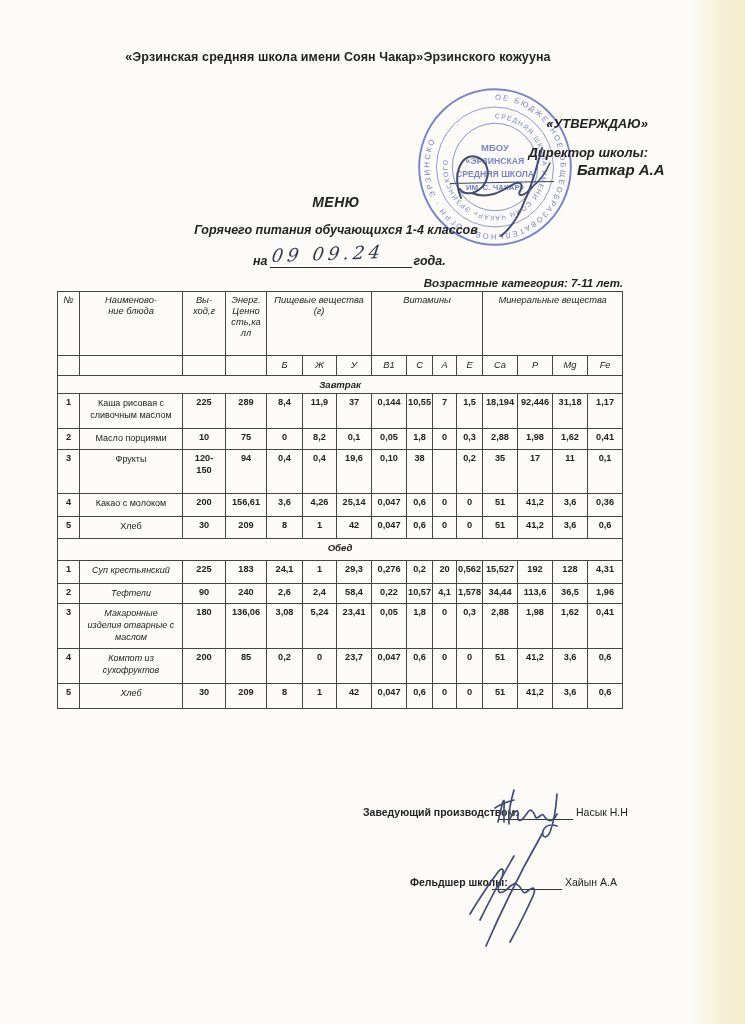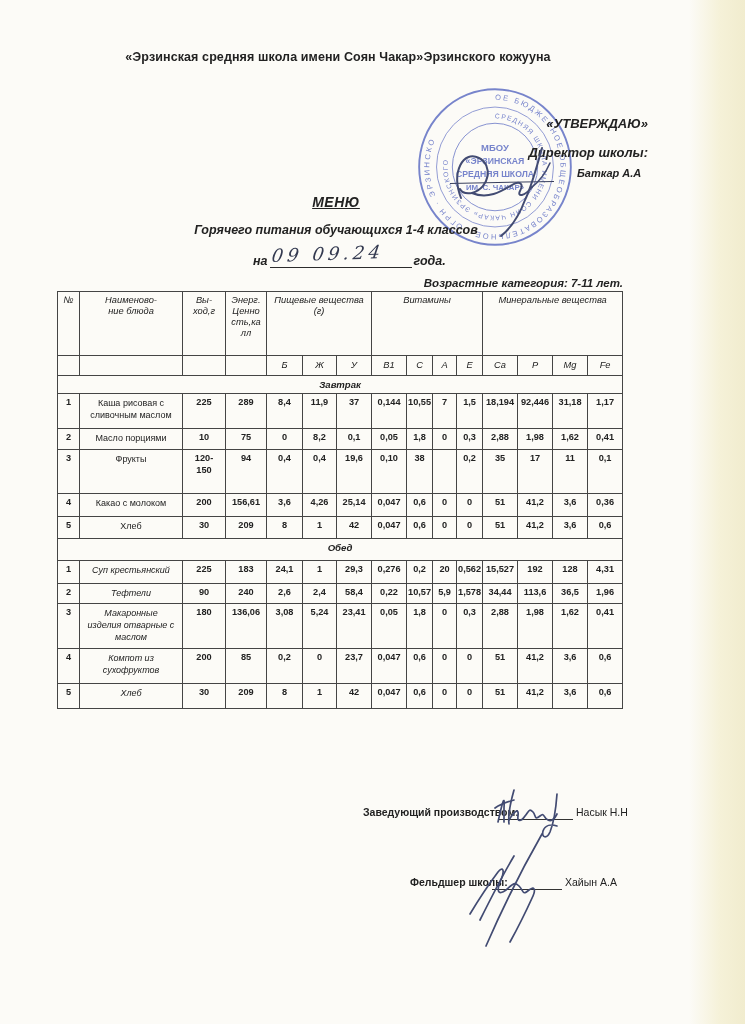--- a/index.html
+++ b/index.html
@@ -10,24 +10,24 @@
   }
   .edge-strip{
     position:absolute;top:0;right:0;width:56px;height:100%;
     background:linear-gradient(to right,rgba(245,241,214,0) 0%,#f5f1d8 55%,#f1ecce 100%);
   }
   .abs{position:absolute;}
   .hdr1{top:50px;left:0;width:676px;text-align:center;font-weight:bold;font-size:12.5px;letter-spacing:.1px;}
   .hdr2{top:87px;left:0;width:700px;text-align:center;font-weight:bold;font-size:12.5px;}
   .approve{top:116px;right:97px;font-weight:bold;font-style:italic;font-size:13px;}
   .director-label{top:145px;right:97px;font-weight:bold;font-style:italic;font-size:13px;}
-  .director-name{top:167px;left:577px;font-weight:bold;font-style:italic;font-size:11px;}
+  .director-name{top:161px;left:577px;font-weight:bold;font-style:italic;font-size:15px;}
   .director-underline{top:182px;left:450px;width:104px;height:0;border-bottom:1.6px solid #39405e;transform:rotate(-1.2deg);}
   .menu-title{top:194px;left:0;width:672px;text-align:center;font-weight:bold;font-style:italic;font-size:14px;}
-  .menu-title-text{text-decoration:underline;letter-spacing:.5px;margin-top:19px;}
+  .menu-title-text{letter-spacing:.5px;margin-top:19px;}
   .menu-subtitle{top:223px;left:0;width:672px;text-align:center;font-weight:bold;font-style:italic;font-size:12.5px;}
   .date-line{top:249px;left:253px;font-weight:bold;font-style:italic;font-size:12.5px;display:flex;align-items:flex-end;}
   .dl-mid{position:relative;display:inline-block;width:142px;height:18px;border-bottom:1.4px solid #2c2c2c;margin:0 2px;}
   .hw-date{
     position:absolute;left:2px;top:-6px;white-space:nowrap;
     font-family:"DejaVu Serif",serif;font-style:italic;font-weight:normal;
     font-size:18px;letter-spacing:4px;color:#343a50;
     transform:rotate(-2deg) skewX(-10deg);
   }
   .age-note{top:277px;right:122px;font-weight:bold;font-style:italic;font-size:11.5px;}
@@ -297,21 +297,21 @@
         <tr class="data-row r1-1 lunch">
           <td>2</td>
           <td class="name">Тефтели</td>
           <td>90</td>
           <td>240</td>
           <td>2,6</td>
           <td>2,4</td>
           <td>58,4</td>
           <td>0,22</td>
           <td>10,57</td>
-          <td>5,9</td>
+          <td>4,1</td>
           <td>1,578</td>
           <td>34,44</td>
           <td>113,6</td>
           <td>36,5</td>
           <td>1,96</td>
         </tr>
         <tr class="data-row r1-2 lunch">
           <td>3</td>
           <td class="name">Макаронные
 изделия отварные с

